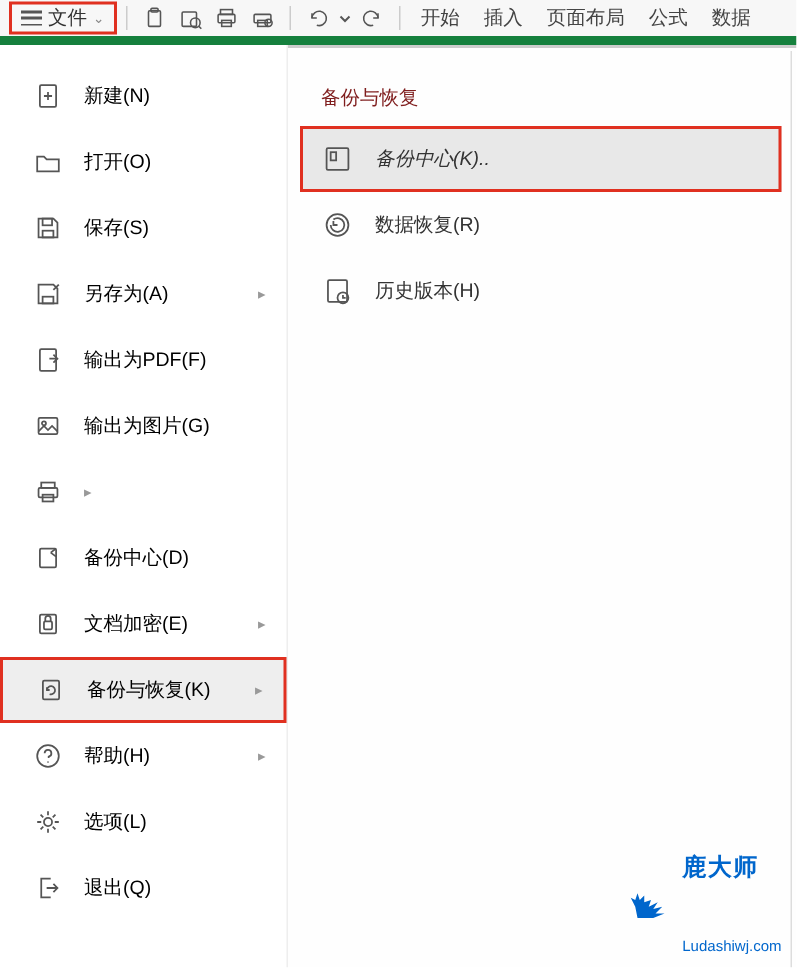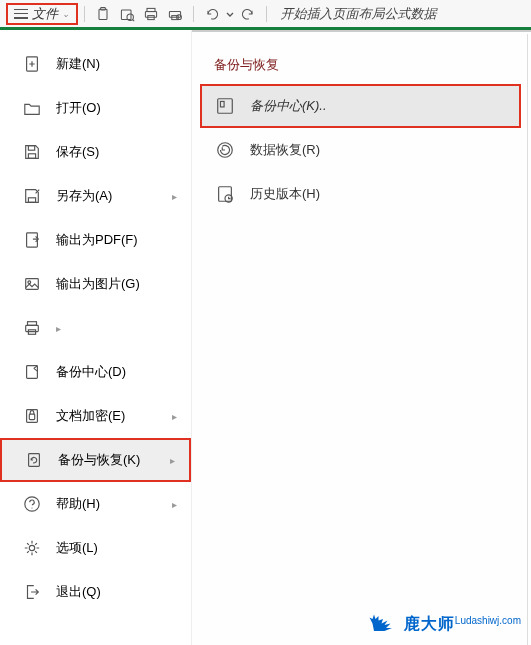--- a/index.html
+++ b/index.html
@@ -1,30 +1,30 @@
 <!DOCTYPE html>
 <html><head>
 <meta charset="utf-8">
 <style>
   * { margin: 0; padding: 0; box-sizing: border-box; }
   body { font-family: "Microsoft YaHei", "SimSun", sans-serif; font-size: 12px; color: #333; background: #fff; width: 531px; height: 645px; overflow: hidden; position: relative; }
   
-  .toolbar { height: 30px; background: #f7f7f7; border-bottom: 3px solid #15803d; display: flex; align-items: center; padding: 0 6px; font-style: italic; }
+  .toolbar { height: 30px; background: #f7f7f7; border-bottom: 6px solid #15803d; display: flex; align-items: center; padding: 0 6px; }
   .file-btn { display: flex; align-items: center; height: 22px; padding: 0 6px; cursor: pointer; border: 2px solid #e03020; }
   .file-btn .ham { display: inline-block; width: 14px; height: 10px; position: relative; margin-right: 4px; }
   .file-btn .ham::before, .file-btn .ham::after, .file-btn .ham span { content: ""; position: absolute; left: 0; right: 0; height: 1.5px; background: #555; }
   .file-btn .ham::before { top: 0; }
   .file-btn .ham span { top: 4px; }
   .file-btn .ham::after { bottom: 0; }
   .file-btn .txt { font-size: 13px; margin-right: 4px; }
   .file-btn .chev { font-size: 9px; color: #888; }
   .tool-sep { width: 1px; height: 16px; background: #ccc; margin: 0 6px; }
   .tool-icon { width: 24px; height: 24px; display: flex; align-items: center; justify-content: center; cursor: pointer; color: #555; }
   .tool-icon svg { width: 16px; height: 16px; stroke: #555; fill: none; stroke-width: 1.3; }
-  .tabs { display: flex; align-items: flex-start; margin-left: 8px; font-size: 13px; color: #444; }
+  .tabs { display: flex; align-items: flex-start; margin-left: 8px; gap: 16px; font-size: 13px; color: #444; }
   .tabs span { cursor: pointer; }
   
   .main { display: flex; height: calc(100% - 30px); }
   .left-col { width: 192px; background: #fff; border-right: 1px solid #eee; padding-top: 12px; }
   .right-col { flex: 1; background: #fefefe; padding-top: 24px; border-top: 2px solid #ccc; margin-top: 0; }
   
   .menu-item { display: flex; align-items: center; height: 44px; padding: 0 14px 0 22px; cursor: pointer; position: relative; }
   .menu-item.selected { background: #eee; }
   .menu-item .icon { width: 20px; height: 20px; margin-right: 14px; display: flex; align-items: center; justify-content: center; }
   .menu-item .icon svg { width: 18px; height: 18px; stroke: #555; fill: none; stroke-width: 1.3; }
@@ -36,21 +36,21 @@
   .section-title { font-size: 13px; color: #7f1d1d; padding: 0 0 10px 22px; }
   .sub-item { display: flex; align-items: center; height: 44px; padding: 0 20px 0 22px; cursor: pointer; }
   .sub-item.selected { background: #e8e8e8; font-style: italic; }
   .sub-item .icon { width: 22px; height: 22px; margin-right: 14px; display: flex; align-items: center; justify-content: center; }
   .sub-item .icon svg { width: 20px; height: 20px; stroke: #555; fill: none; stroke-width: 1.3; }
   .sub-item .label { font-size: 13px; color: #333; }
   .sub-highlight { border: 2.5px solid #e03020; margin: 0 10px 0 8px; padding-left: 12px !important; }
   
   .watermark { position: absolute; bottom: 8px; right: 10px; display: flex; align-items: center; gap: 6px; }
   .watermark .logo svg { width: 30px; height: 24px; }
-  .watermark .txtblk { display: flex; flex-direction: row; line-height: 1; }
+  .watermark .txtblk { display: flex; flex-direction: column; line-height: 1; gap: 40px; }
   .watermark .cn { font-size: 16px; font-weight: bold; color: #0066cc; letter-spacing: 1px; }
   .watermark .en { font-size: 10px; color: #0066cc; }
   
   .right-edge { position: absolute; right: 0; top: 34px; bottom: 0; width: 4px; border-left: 1px solid #ddd; }
 </style>
 </head>
 <body>
 
 <div class="toolbar">
   <div class="file-btn">

